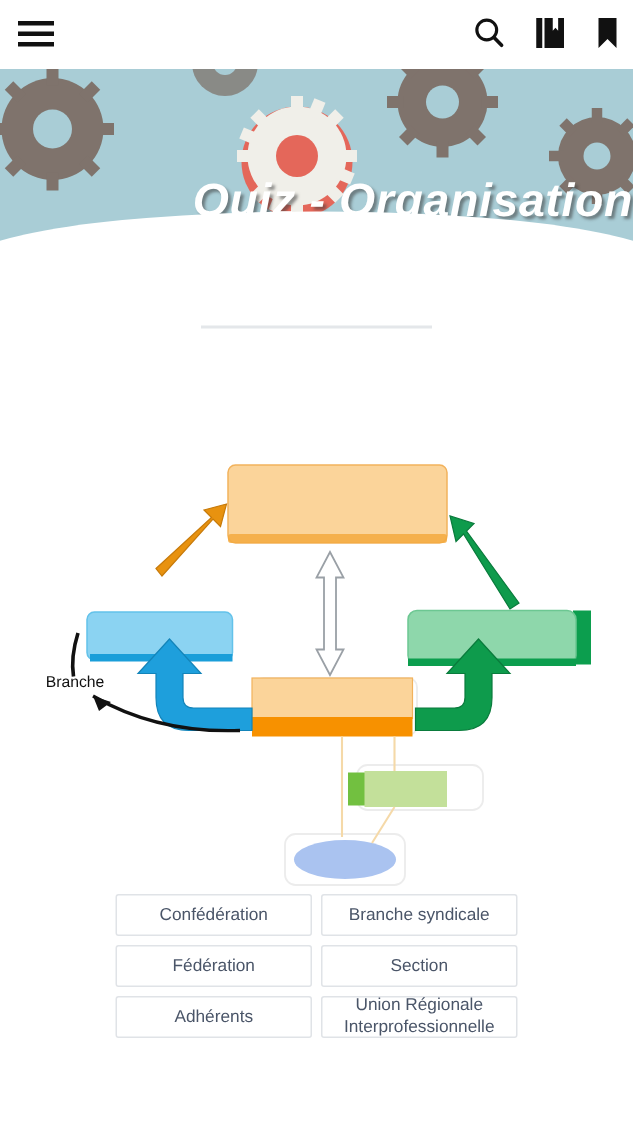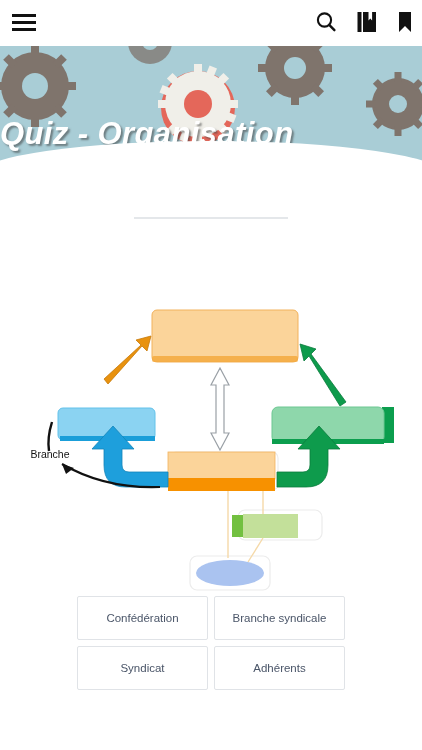--- a/index.html
+++ b/index.html
@@ -56,21 +56,21 @@
     width: 422px; height: 126px;
     overflow: hidden;
     background: #a9cdd6;
     z-index: 10;
   }
   .banner svg { display: block; }
   .banner-title {
     position: absolute;
     left: 0; top: 88px;
     width: 422px;
-    text-align: left;
+    text-align: right;
     font-size: 31px;
     font-weight: bold;
     font-style: italic;
     color: #ffffff;
     letter-spacing: 0.4px;
     text-shadow: 2px 2px 2px rgba(60,60,60,0.55);
     transform: translateY(-50%);
     pointer-events: none;
   }
 
@@ -114,21 +114,21 @@
   .answers {
     position: absolute;
     left: 77px; top: 596px;
     width: 268px;
     display: grid;
     grid-template-columns: 131px 131px;
     gap: 6px;
     z-index: 27;
   }
   .answer {
-    height: 44px;
+    height: 28px;
     border: 1px solid #e0e3e7;
     background: #ffffff;
     border-radius: 2px;
     display: flex;
     align-items: center;
     justify-content: center;
     text-align: center;
     color: #4a5568;
     font-size: 11.5px;
     line-height: 14px;
@@ -318,15 +318,17 @@
       <path d="M62 178 L74 182 L66 188 Z" fill="#111111" stroke="none"></path>
     </g>
 
     <text x="50" y="172" text-anchor="middle" font-family="Liberation Sans, sans-serif" font-size="10.5" fill="#111111">Branche</text>
   </svg>
 </div>
 
 <div class="answers">
   <div class="answer">Confédération</div>
   <div class="answer">Branche syndicale</div>
-  <div class="answer">Syndicat</div>
+  <div class="answer">Fédération</div>
+  <div class="answer">Section</div>
   <div class="answer">Adhérents</div>
+  <div class="answer two-line">Union Régionale Interprofessionnelle</div>
 </div>
 
 </body></html>

